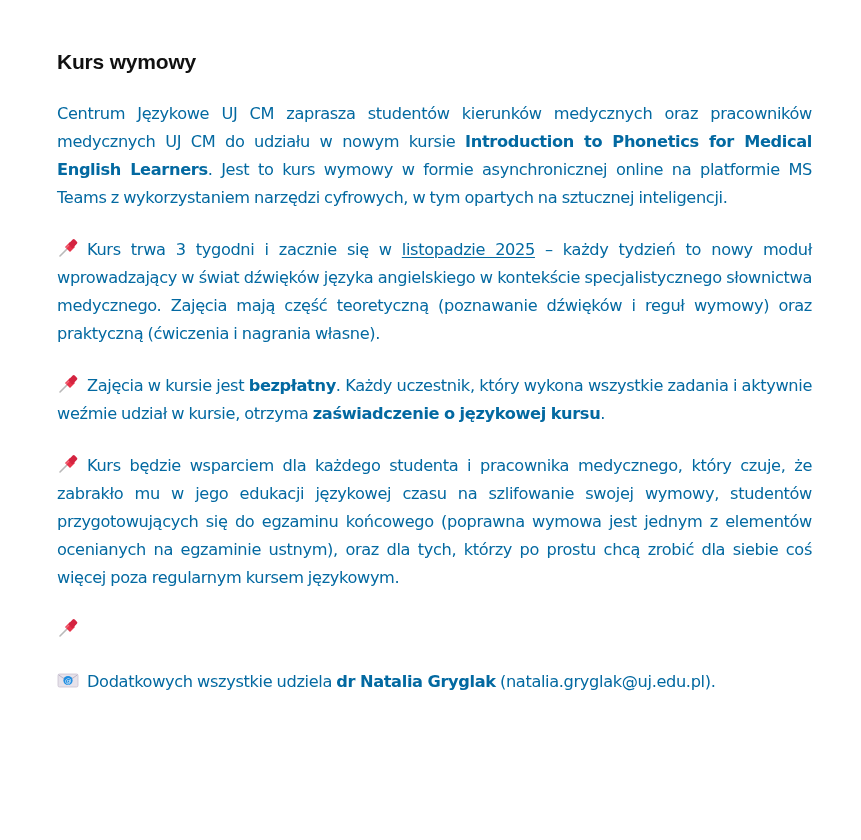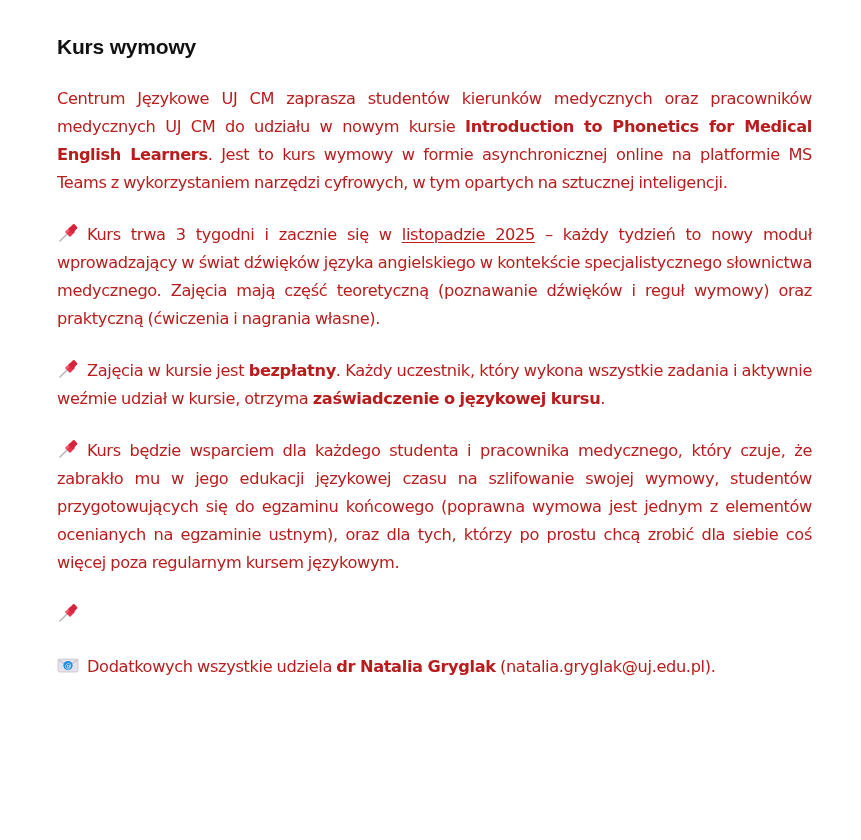--- a/index.html
+++ b/index.html
@@ -10,41 +10,41 @@
     body {
       width: 861px;
       height: 840px;
       overflow: hidden;
       font-family: "DejaVu Sans", "Liberation Sans", sans-serif;
       color: #111111;
     }
     .doc {
       position: absolute;
       left: 57px;
-      top: 30px;
+      top: 45px;
       width: 755px;
     }
     .title {
       font-family: "Liberation Sans", "DejaVu Sans", sans-serif;
       font-weight: bold;
       font-size: 21px;
       line-height: 34px;
       margin: 0 0 21px 0;
       color: #111111;
       letter-spacing: -0.2px;
     }
     .para {
       font-family: "DejaVu Sans", "Liberation Sans", sans-serif;
       font-size: 16.2px;
       line-height: 28px;
       text-align: justify;
       margin: 16px 0 24px 0;
       letter-spacing: -0.35px;
       word-spacing: -0.5px;
-      color: #b91c1c;
+      color: #0369a1;
     }
     .para b {
       font-weight: bold;
     }
     .para u {
       text-underline-offset: 2px;
     }
     .icon {
       display: inline-block;
       width: 22px;

